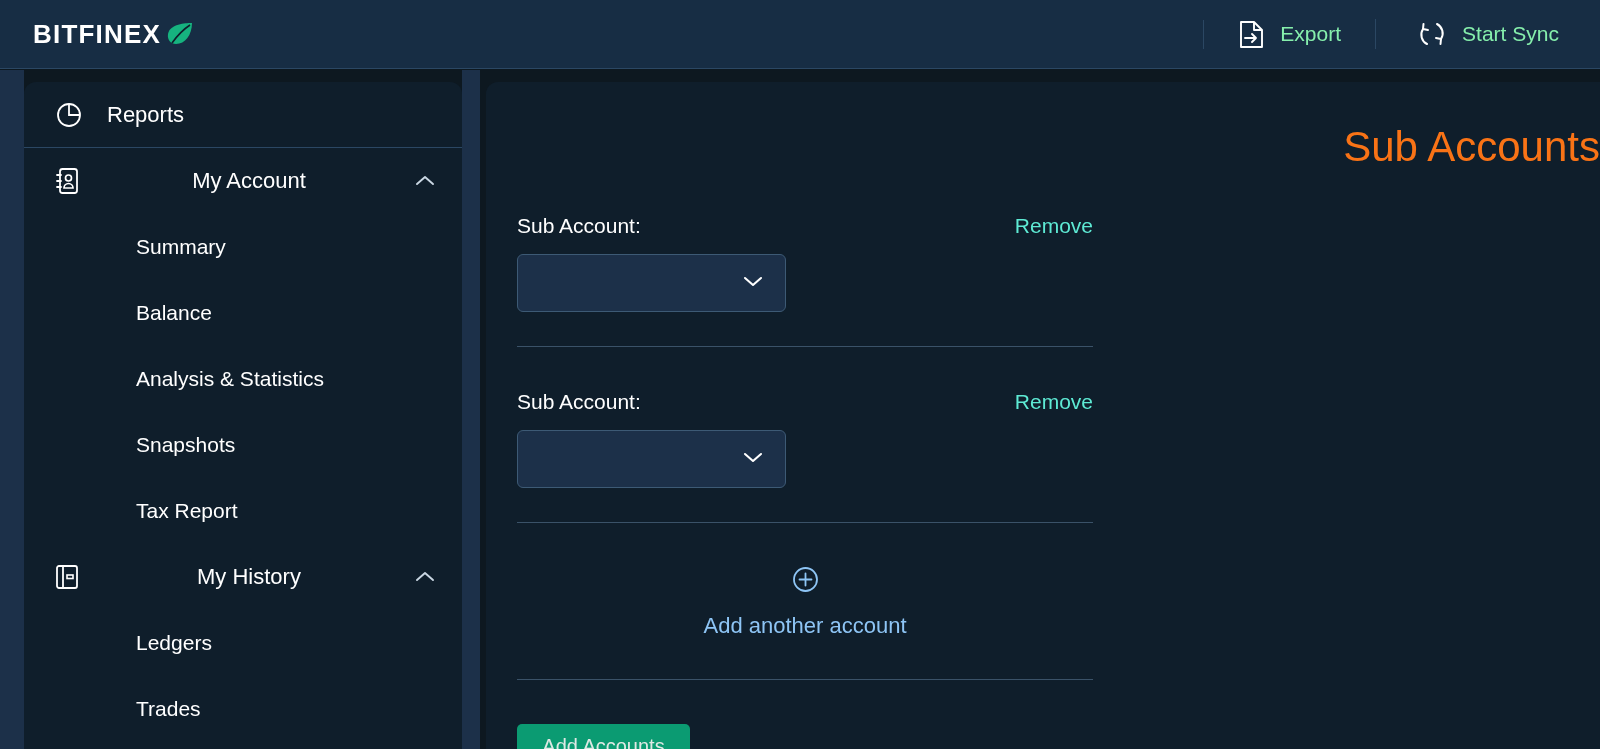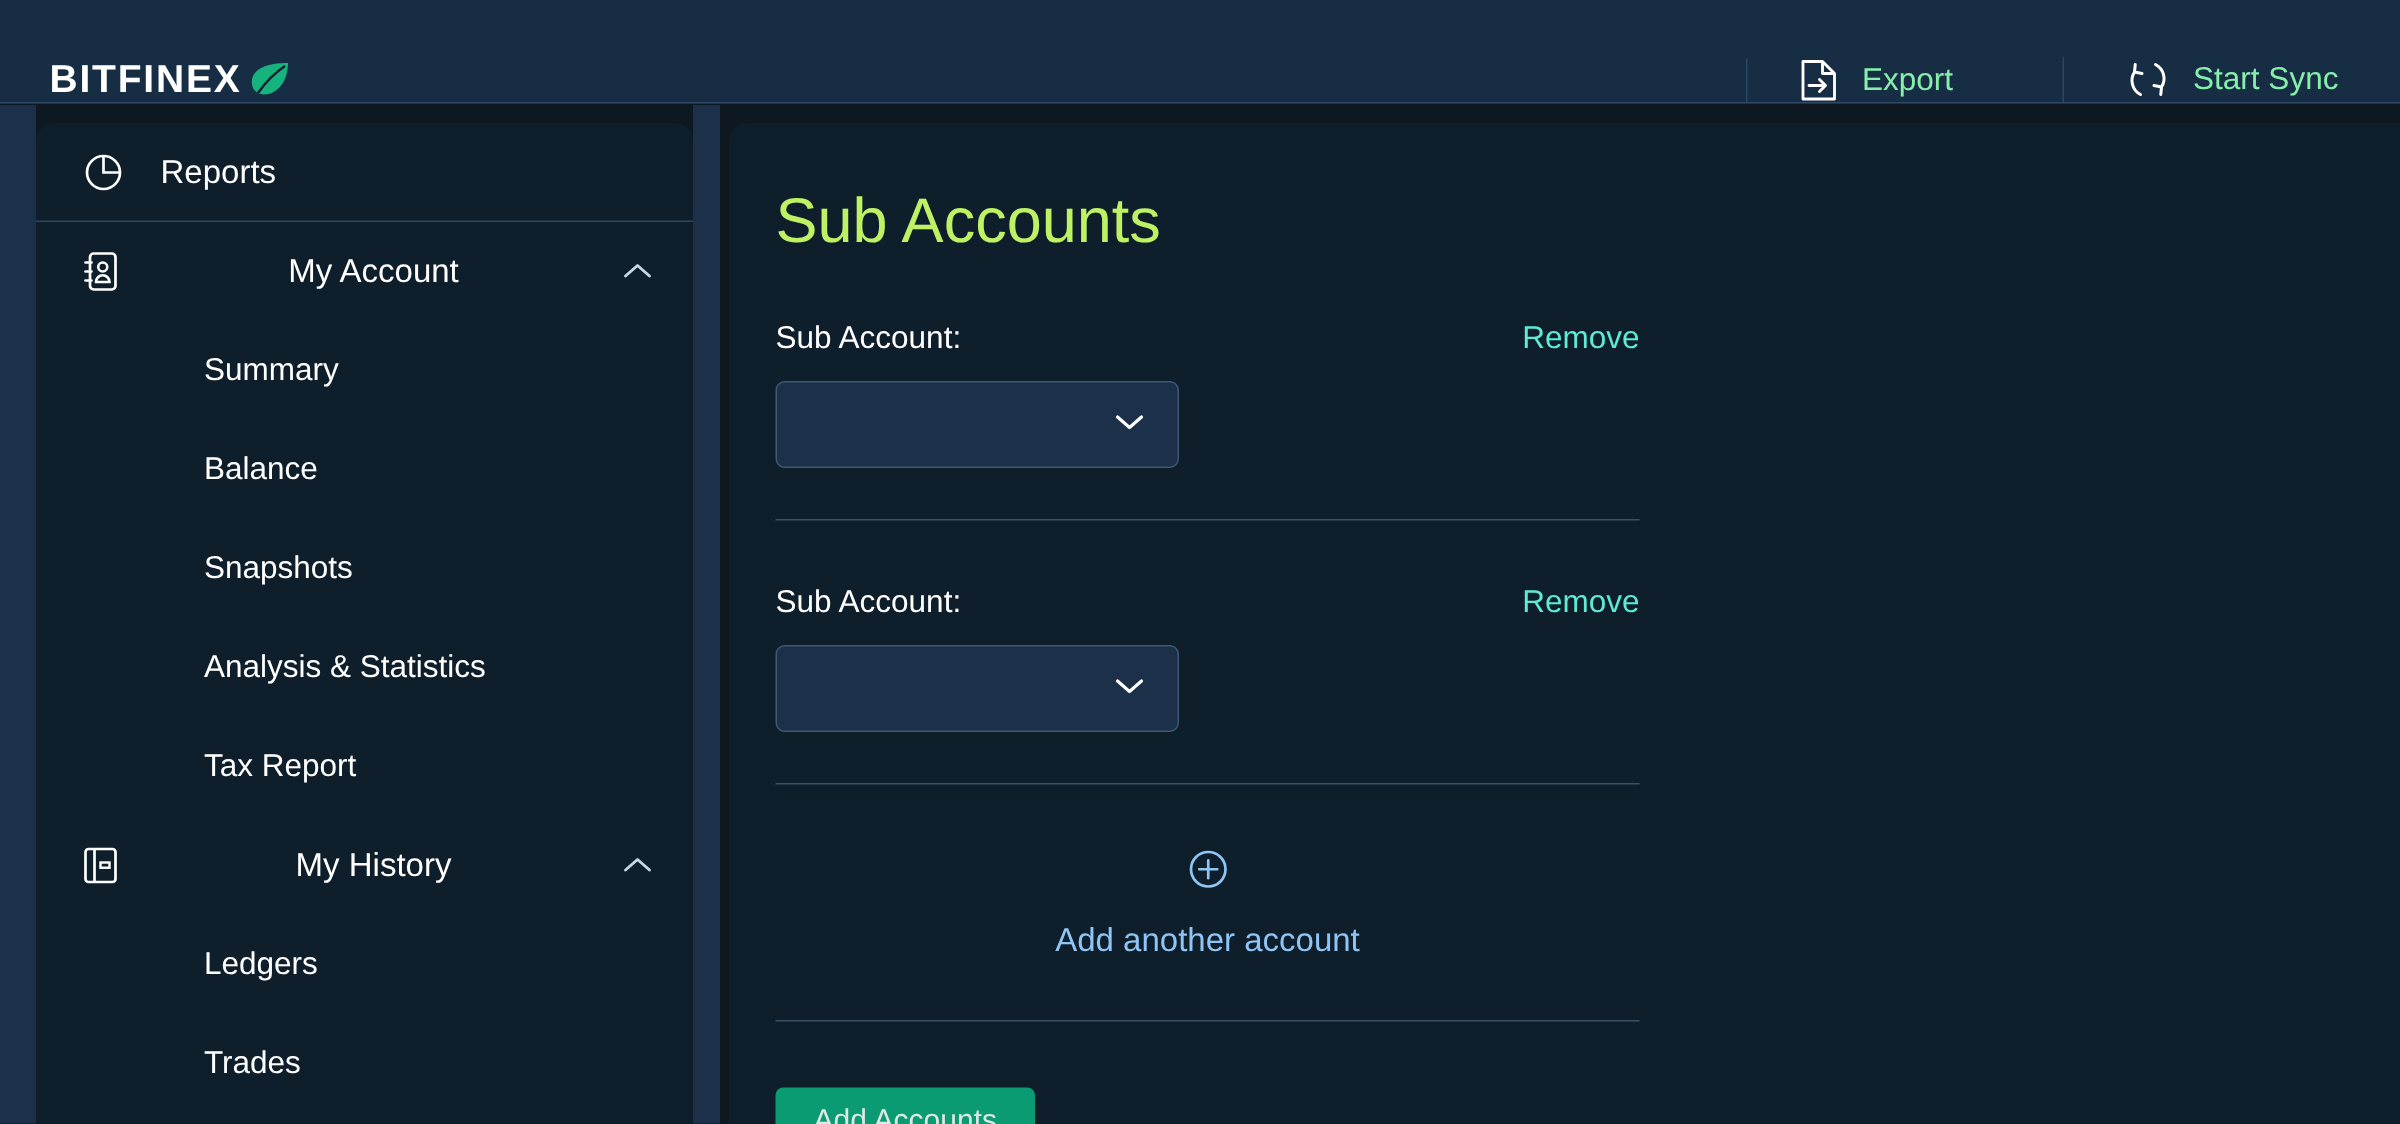--- a/index.html
+++ b/index.html
@@ -29,22 +29,21 @@
   }
 
   
   .header {
     position: absolute;
     left: 0; top: 0;
     width: 1600px; height: 69px;
     background: #172d44;
     border-bottom: 1px solid #2b4763;
     display: flex;
-    align-items: flex-end;
-    gap: 39px;
+    align-items: center;
   }
   .brand {
     display: flex;
     align-items: center;
     padding-left: 33px;
     flex: 1 1 auto;
   }
   .brand-text {
     color: #ffffff;
     font-size: 26px;
@@ -134,24 +133,25 @@
   
   .main-panel {
     position: absolute;
     left: 486px; top: 12px;
     width: 1114px; height: 667px;
     background: #0f1e2b;
     border-radius: 12px 0 0 0;
     padding: 0;
   }
   .page-title {
-    color: #bef264;
+    color: #f97316;
     font-size: 42px;
     font-weight: 400;
     padding: 41px 0 0 31px;
+    text-align: right;
   }
 
   .form-area { padding: 0 0 0 31px; }
 
   .sub-row { width: 576px; padding-top: 43px; }
   .sub-row-head {
     display: flex;
     align-items: baseline;
     justify-content: space-between;
   }
@@ -287,24 +287,24 @@
       </span>
     </div>
 
     <div class="nav-sub-item">
       <span class="nav-sub-label">Summary</span>
     </div>
     <div class="nav-sub-item">
       <span class="nav-sub-label">Balance</span>
     </div>
     <div class="nav-sub-item">
+      <span class="nav-sub-label">Analysis &amp; Statistics</span>
+    </div>
+    <div class="nav-sub-item">
       <span class="nav-sub-label">Snapshots</span>
-    </div>
-    <div class="nav-sub-item">
-      <span class="nav-sub-label">Analysis &amp; Statistics</span>
     </div>
     <div class="nav-sub-item">
       <span class="nav-sub-label">Tax Report</span>
     </div>
 
     <div class="nav-group">
       <span class="nav-icon">
         <svg width="28" height="30" viewBox="0 0 28 30">
           <rect x="4" y="4" width="20" height="22" rx="2" fill="none" stroke="#ffffff" stroke-width="1.8"></rect>
           <path d="M10 4 V26" stroke="#ffffff" stroke-width="1.8"></path>

